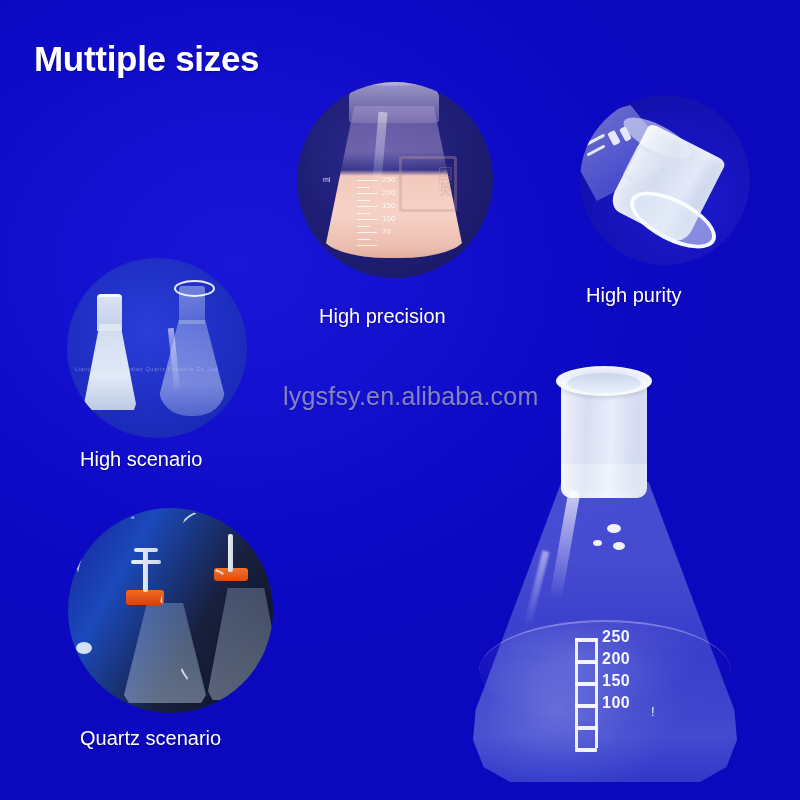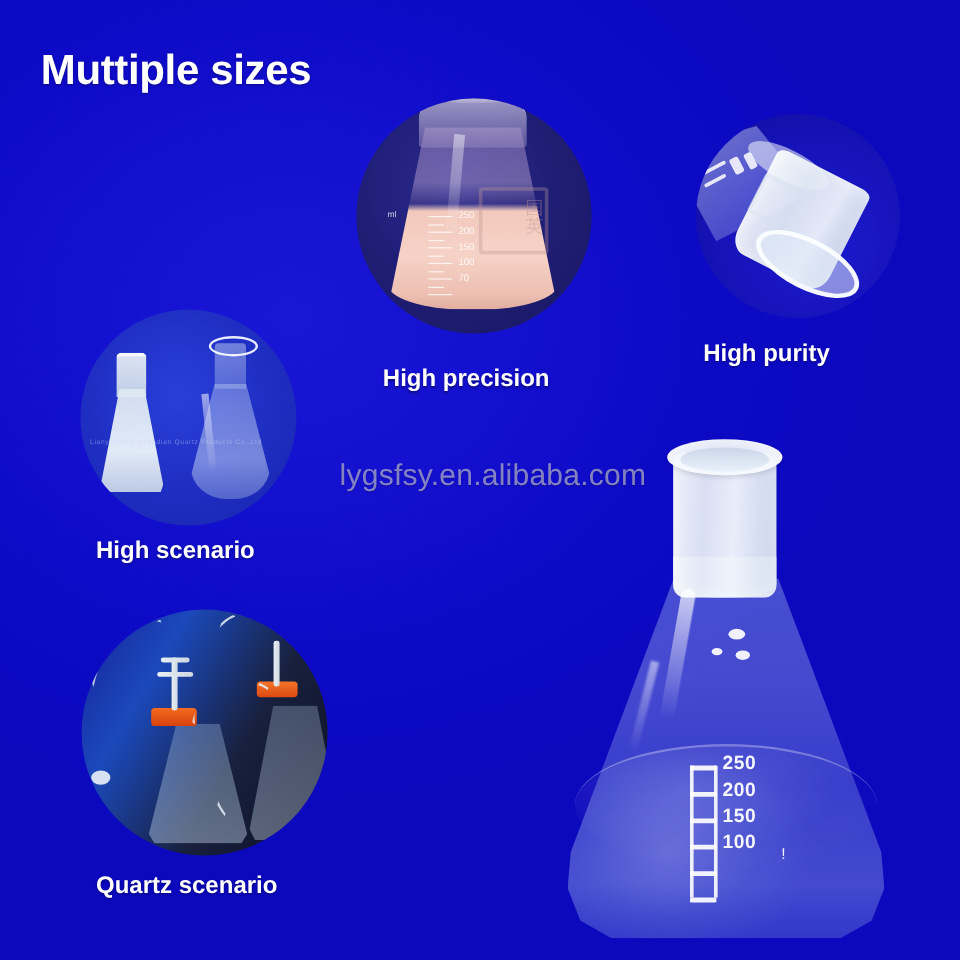--- a/index.html
+++ b/index.html
@@ -28,21 +28,21 @@
     color: #ffffff;
     letter-spacing: -0.3px;
     text-shadow: 0 1px 2px rgba(0,0,0,0.35);
     white-space: nowrap;
   }
 
   
   .caption {
     position: absolute;
     font-size: 20px;
-    font-weight: bold;
+    font-weight: normal;
     color: #ffffff;
     white-space: nowrap;
     text-shadow: 0 1px 2px rgba(0,0,0,0.4);
   }
 
   
   .watermark {
     position: absolute;
     left: 258px;
     top: 382px;

